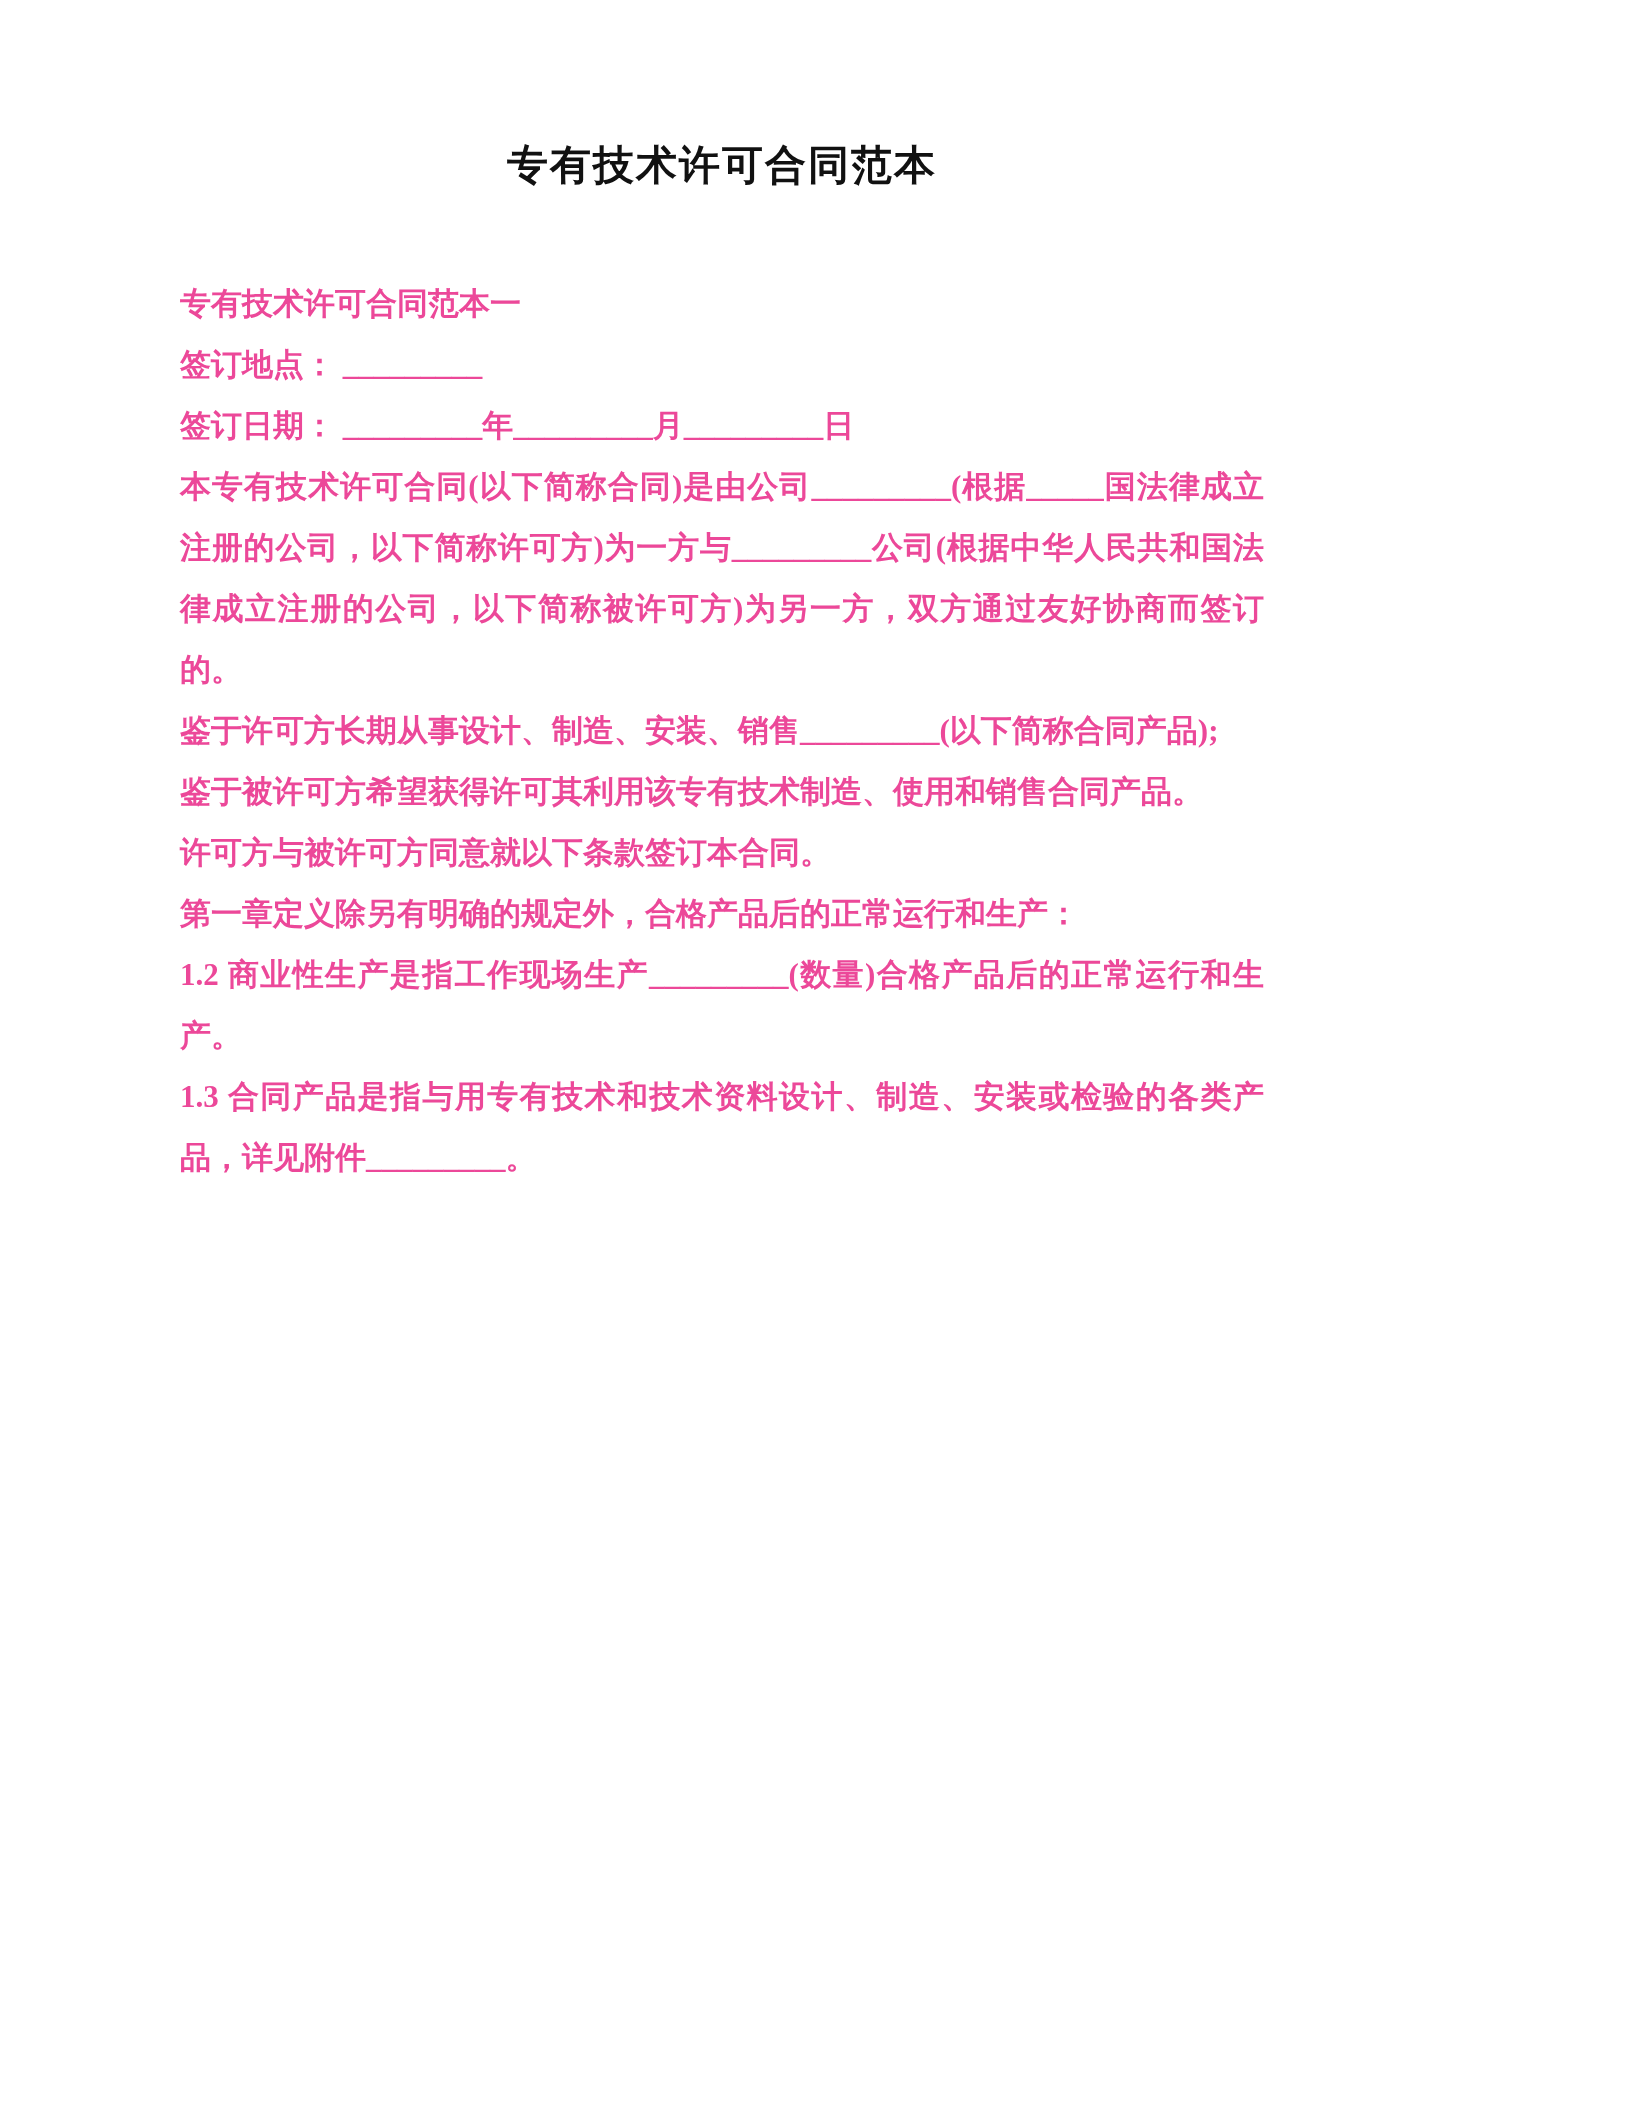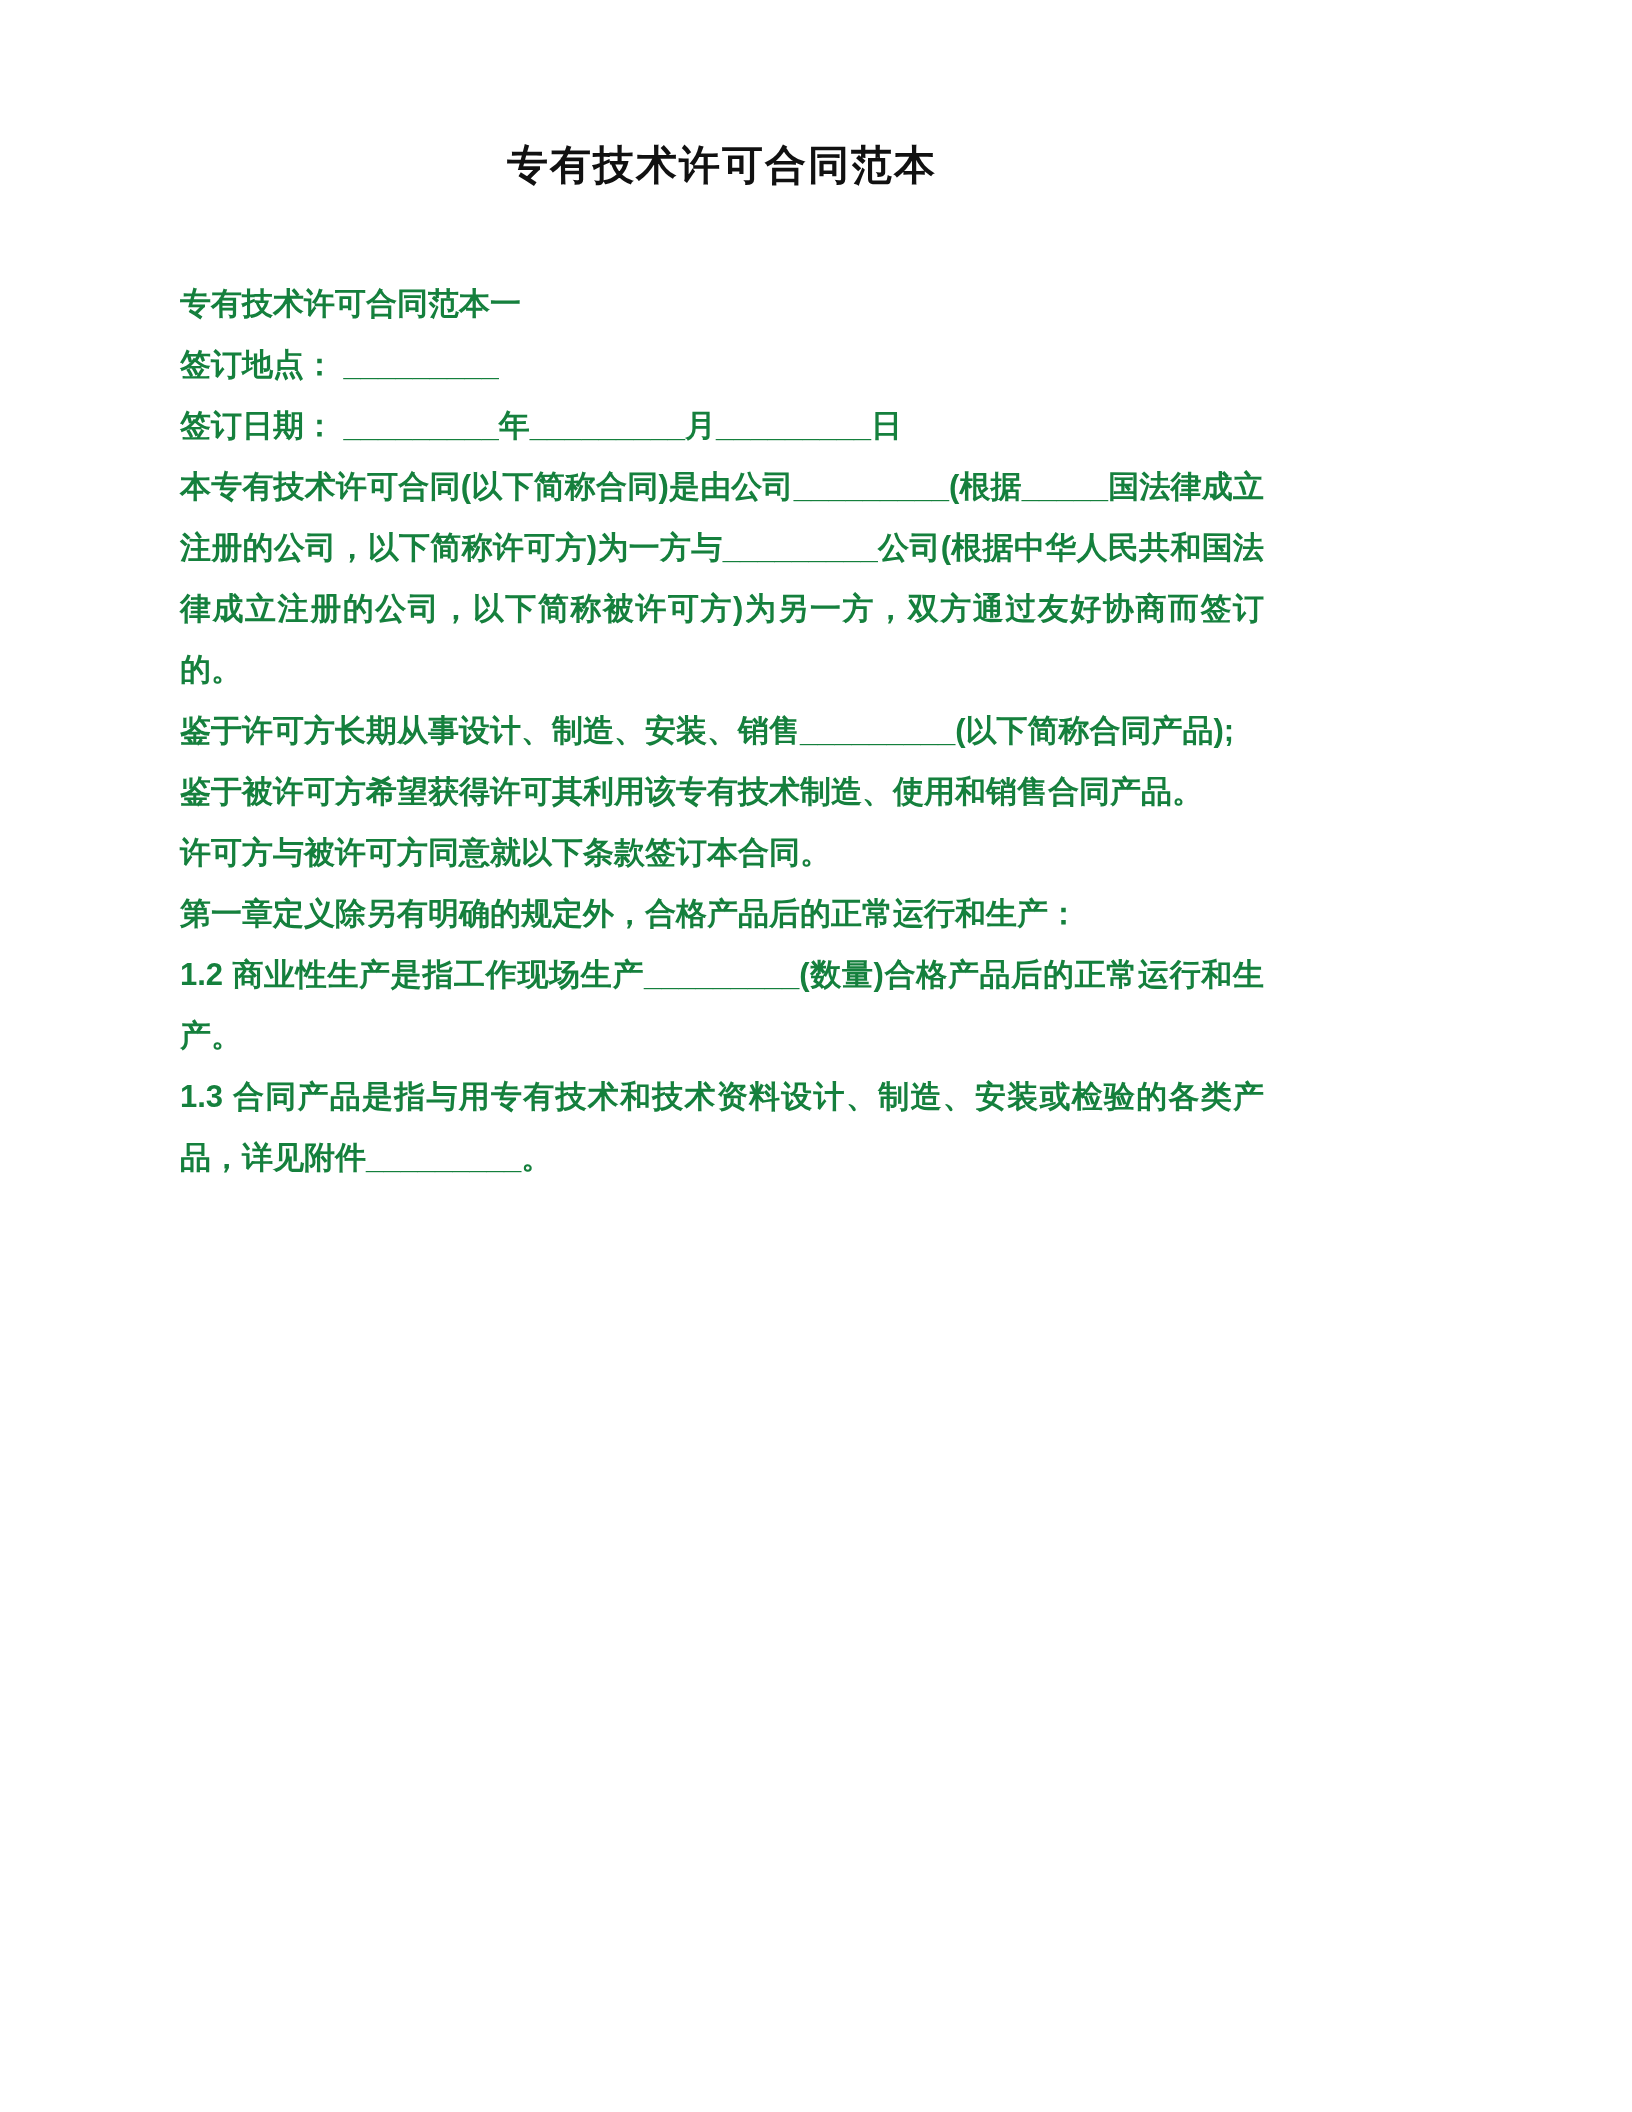--- a/index.html
+++ b/index.html
@@ -7,21 +7,21 @@
     padding: 0;
     background: #ffffff;
   }
   .page {
     position: relative;
     width: 1452px;
     min-height: 2112px;
     box-sizing: border-box;
     padding: 138px 188px 120px 180px;
     background: #ffffff;
-    font-family: Liberation Sans, sans-serif;
+    font-family: Liberation Serif, serif;
     color: #171717;
     border-radius: 6px;
   }
   .doc-title {
     font-size: 41px;
     font-weight: 700;
     text-align: center;
     letter-spacing: 2px;
     margin: 0 0 80px 0;
     color: #111111;
@@ -29,21 +29,21 @@
   .doc-body {
     width: 100%;
   }
   .para {
     margin: 0;
     font-size: 31px;
     font-weight: 700;
     line-height: 61px;
     text-align: justify;
     overflow-wrap: break-word;
-    color: #15803d;
+    color: #ec4899;
   }
 </style>
 </head>
 <body>
 
 <div class="page">
   <h1 class="doc-title">专有技术许可合同范本</h1>
   <div class="doc-body">
       <p class="para">专有技术许可合同范本一</p>
       <p class="para">签订地点： _________</p>

